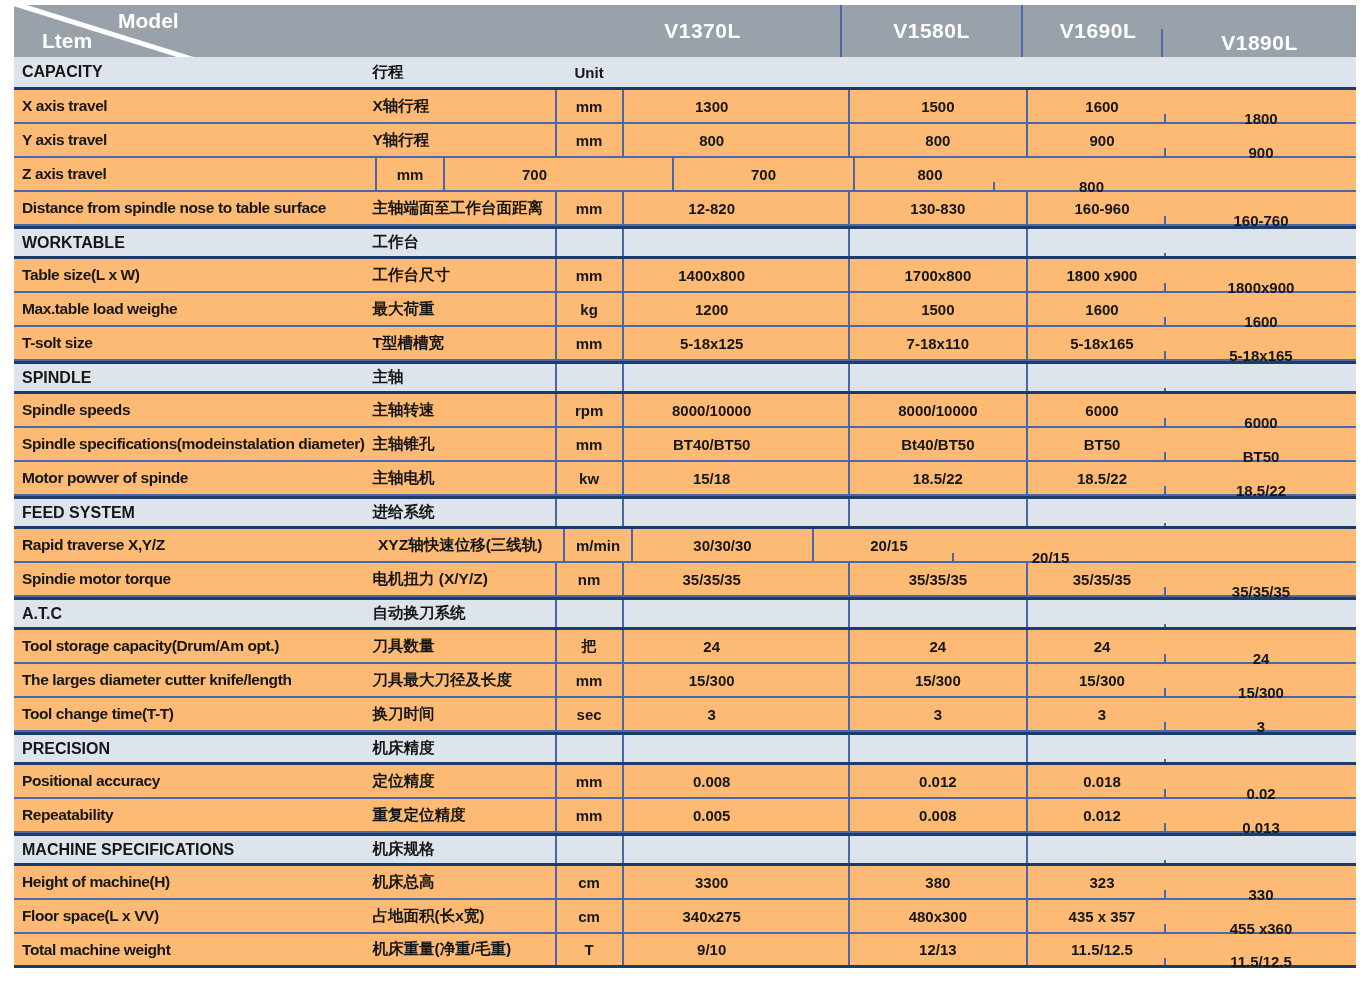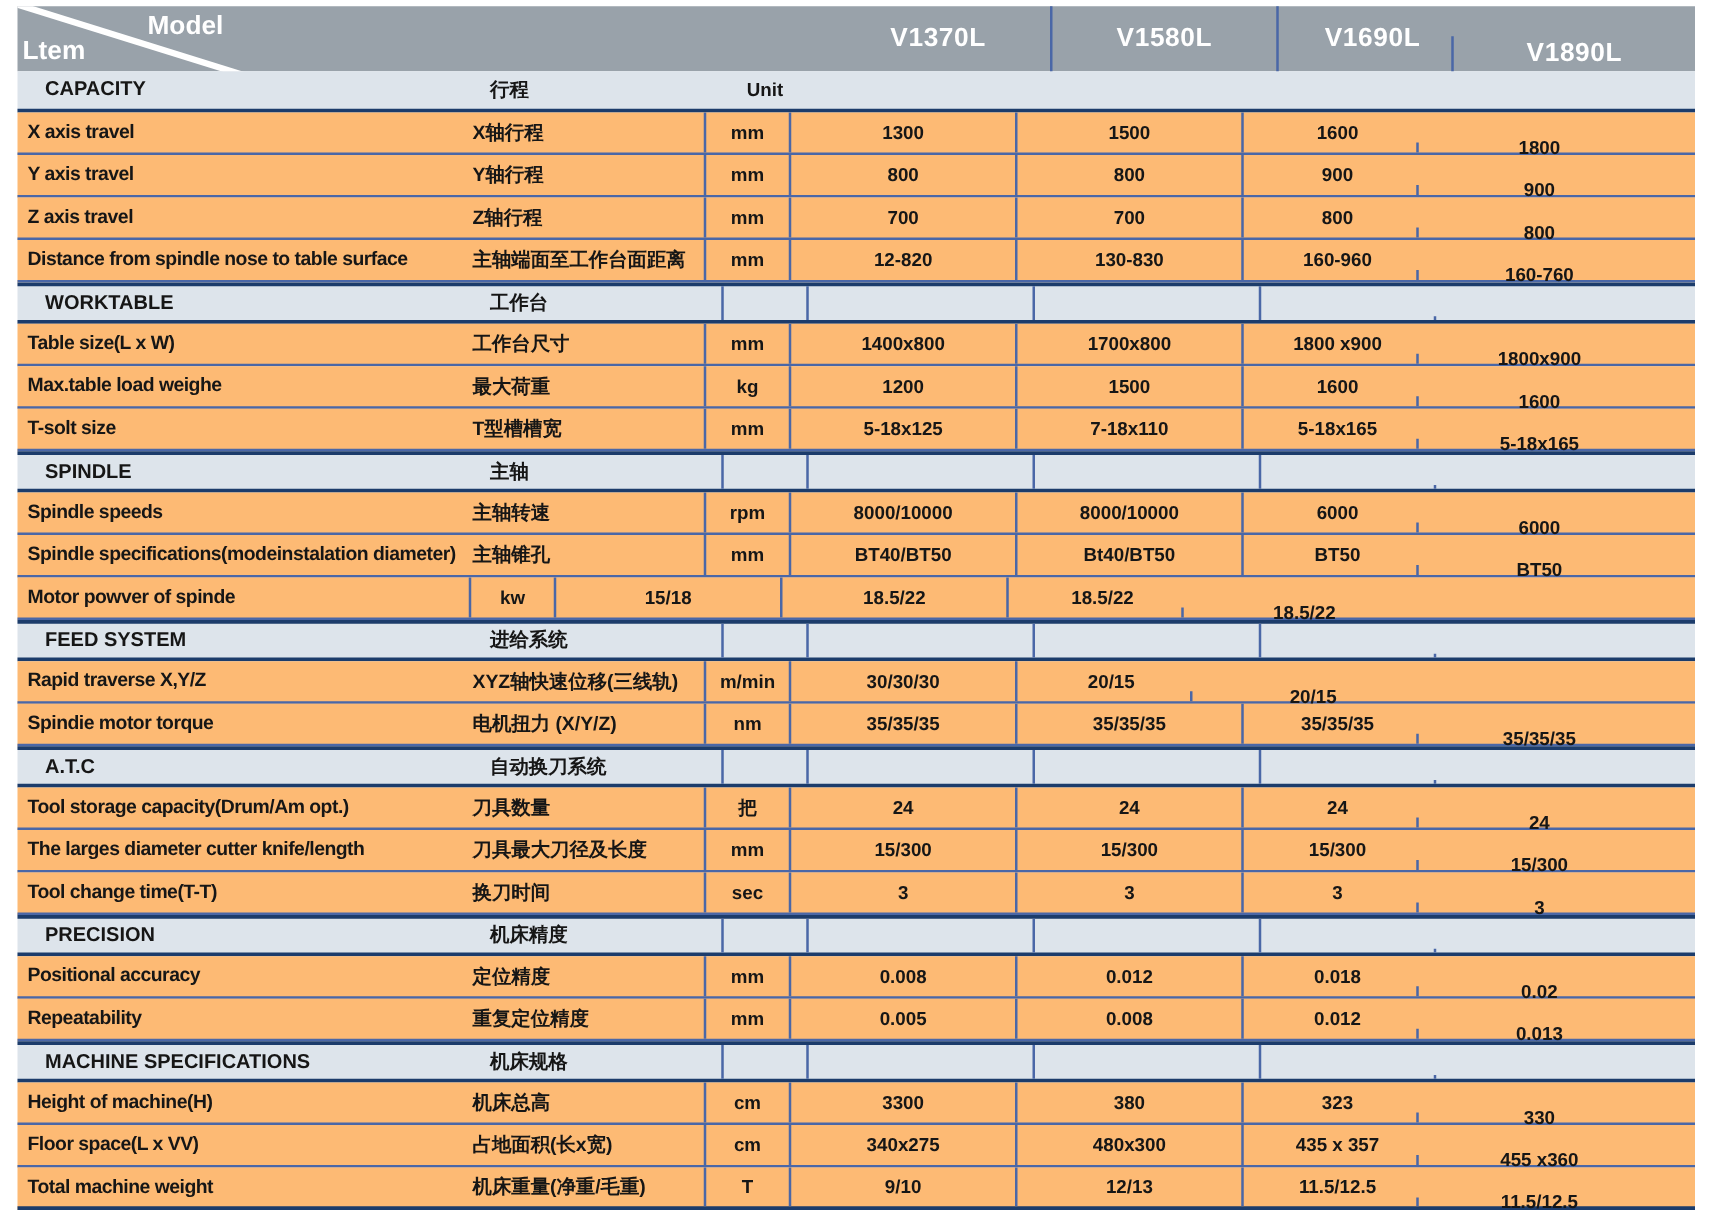--- a/index.html
+++ b/index.html
@@ -12,37 +12,37 @@
   *{box-sizing:border-box;margin:0;padding:0;}
   html,body{width:1370px;height:981px;background:#ffffff;overflow:hidden;}
   body{font-family:"Liberation Sans","DejaVu Sans",sans-serif;color:var(--ink);}
   .page{position:absolute;left:14px;top:5px;width:1342px;}
 
   
   .hdr{display:flex;height:52px;background:var(--hdr-gray);gap:36px;}
   .corner{position:relative;width:619px;height:52px;}
   .corner svg{position:absolute;left:0;top:0;}
   .corner .m{position:absolute;left:104px;top:4px;font-size:21px;font-weight:700;color:#ffffff;}
-  .corner .i{position:absolute;left:4px;top:24px;font-size:21px;font-weight:700;color:#ffffff;}
+  .corner .i{position:absolute;left:28px;top:24px;font-size:21px;font-weight:700;color:#ffffff;}
   .mh{display:flex;align-items:center;justify-content:center;color:#ffffff;
       font-size:21px;font-weight:700;letter-spacing:.5px;}
 
   
   .row{display:flex;height:34px;border-bottom:2px solid var(--blue);background:#fdba74;}
   .row.section{height:33px;background:var(--band);border-top:3px solid var(--dark);border-bottom:3px solid var(--dark);justify-content:center;}
   .row.section.first{border-top:none;}
   #rows .row:last-child{border-bottom:3px solid var(--dark);}
 
   .cell{display:flex;align-items:center;font-weight:700;font-size:15px;
         white-space:nowrap;overflow:visible;}
   .c0{width:361px;padding-left:8px;letter-spacing:-0.4px;font-size:15.5px;}
   .c1{width:188px;padding-left:3px;font-size:15.5px;}
   .c2{width:70px;justify-content:center;border-left:2px solid var(--blue);border-right:2px solid var(--blue);}
   .c3{width:179px;justify-content:center;}
-  .c4{width:181px;justify-content:center;border-left:2px solid var(--blue);}
+  .c4{width:181px;justify-content:center;border-left:2px solid var(--blue);margin-left:48px;}
   .c5{width:140px;justify-content:center;border-left:2px solid var(--blue);padding-left:12px;}
   .c6{width:195px;justify-content:center;border-left:2px solid var(--blue);margin-top:24px;}
 
   .row.section .c0{font-size:16px;letter-spacing:0;}
   .row.section.first .c2,
   .row.section.first .c4,
   .row.section.first .c5,
   .row.section.first .c6{border-color:transparent;}
 </style>
 </head>
@@ -87,21 +87,20 @@
         <div class="cell c0">Y axis travel</div>
         <div class="cell c1">Y轴行程</div>
         <div class="cell c2">mm</div>
         <div class="cell c3">800</div>
         <div class="cell c4">800</div>
         <div class="cell c5">900</div>
         <div class="cell c6">900</div>
       </div>
       <div class="row data">
         <div class="cell c0">Z axis travel</div>
-        <div class="cell c1">Z轴行程</div>
         <div class="cell c2">mm</div>
         <div class="cell c3">700</div>
         <div class="cell c4">700</div>
         <div class="cell c5">800</div>
         <div class="cell c6">800</div>
       </div>
       <div class="row data">
         <div class="cell c0">Distance from spindle nose to table surface</div>
         <div class="cell c1">主轴端面至工作台面距离</div>
         <div class="cell c2">mm</div>
@@ -168,20 +167,21 @@
         <div class="cell c0">Spindle specifications(modeinstalation diameter)</div>
         <div class="cell c1">主轴锥孔</div>
         <div class="cell c2">mm</div>
         <div class="cell c3">BT40/BT50</div>
         <div class="cell c4">Bt40/BT50</div>
         <div class="cell c5">BT50</div>
         <div class="cell c6">BT50</div>
       </div>
       <div class="row data">
         <div class="cell c0">Motor powver of spinde</div>
+        <div class="cell c1">主轴电机</div>
         <div class="cell c2">kw</div>
         <div class="cell c3">15/18</div>
         <div class="cell c4">18.5/22</div>
         <div class="cell c5">18.5/22</div>
         <div class="cell c6">18.5/22</div>
       </div>
       <div class="row section">
         <div class="cell c0">FEED SYSTEM</div>
         <div class="cell c1">进给系统</div>
         <div class="cell c2"></div>

